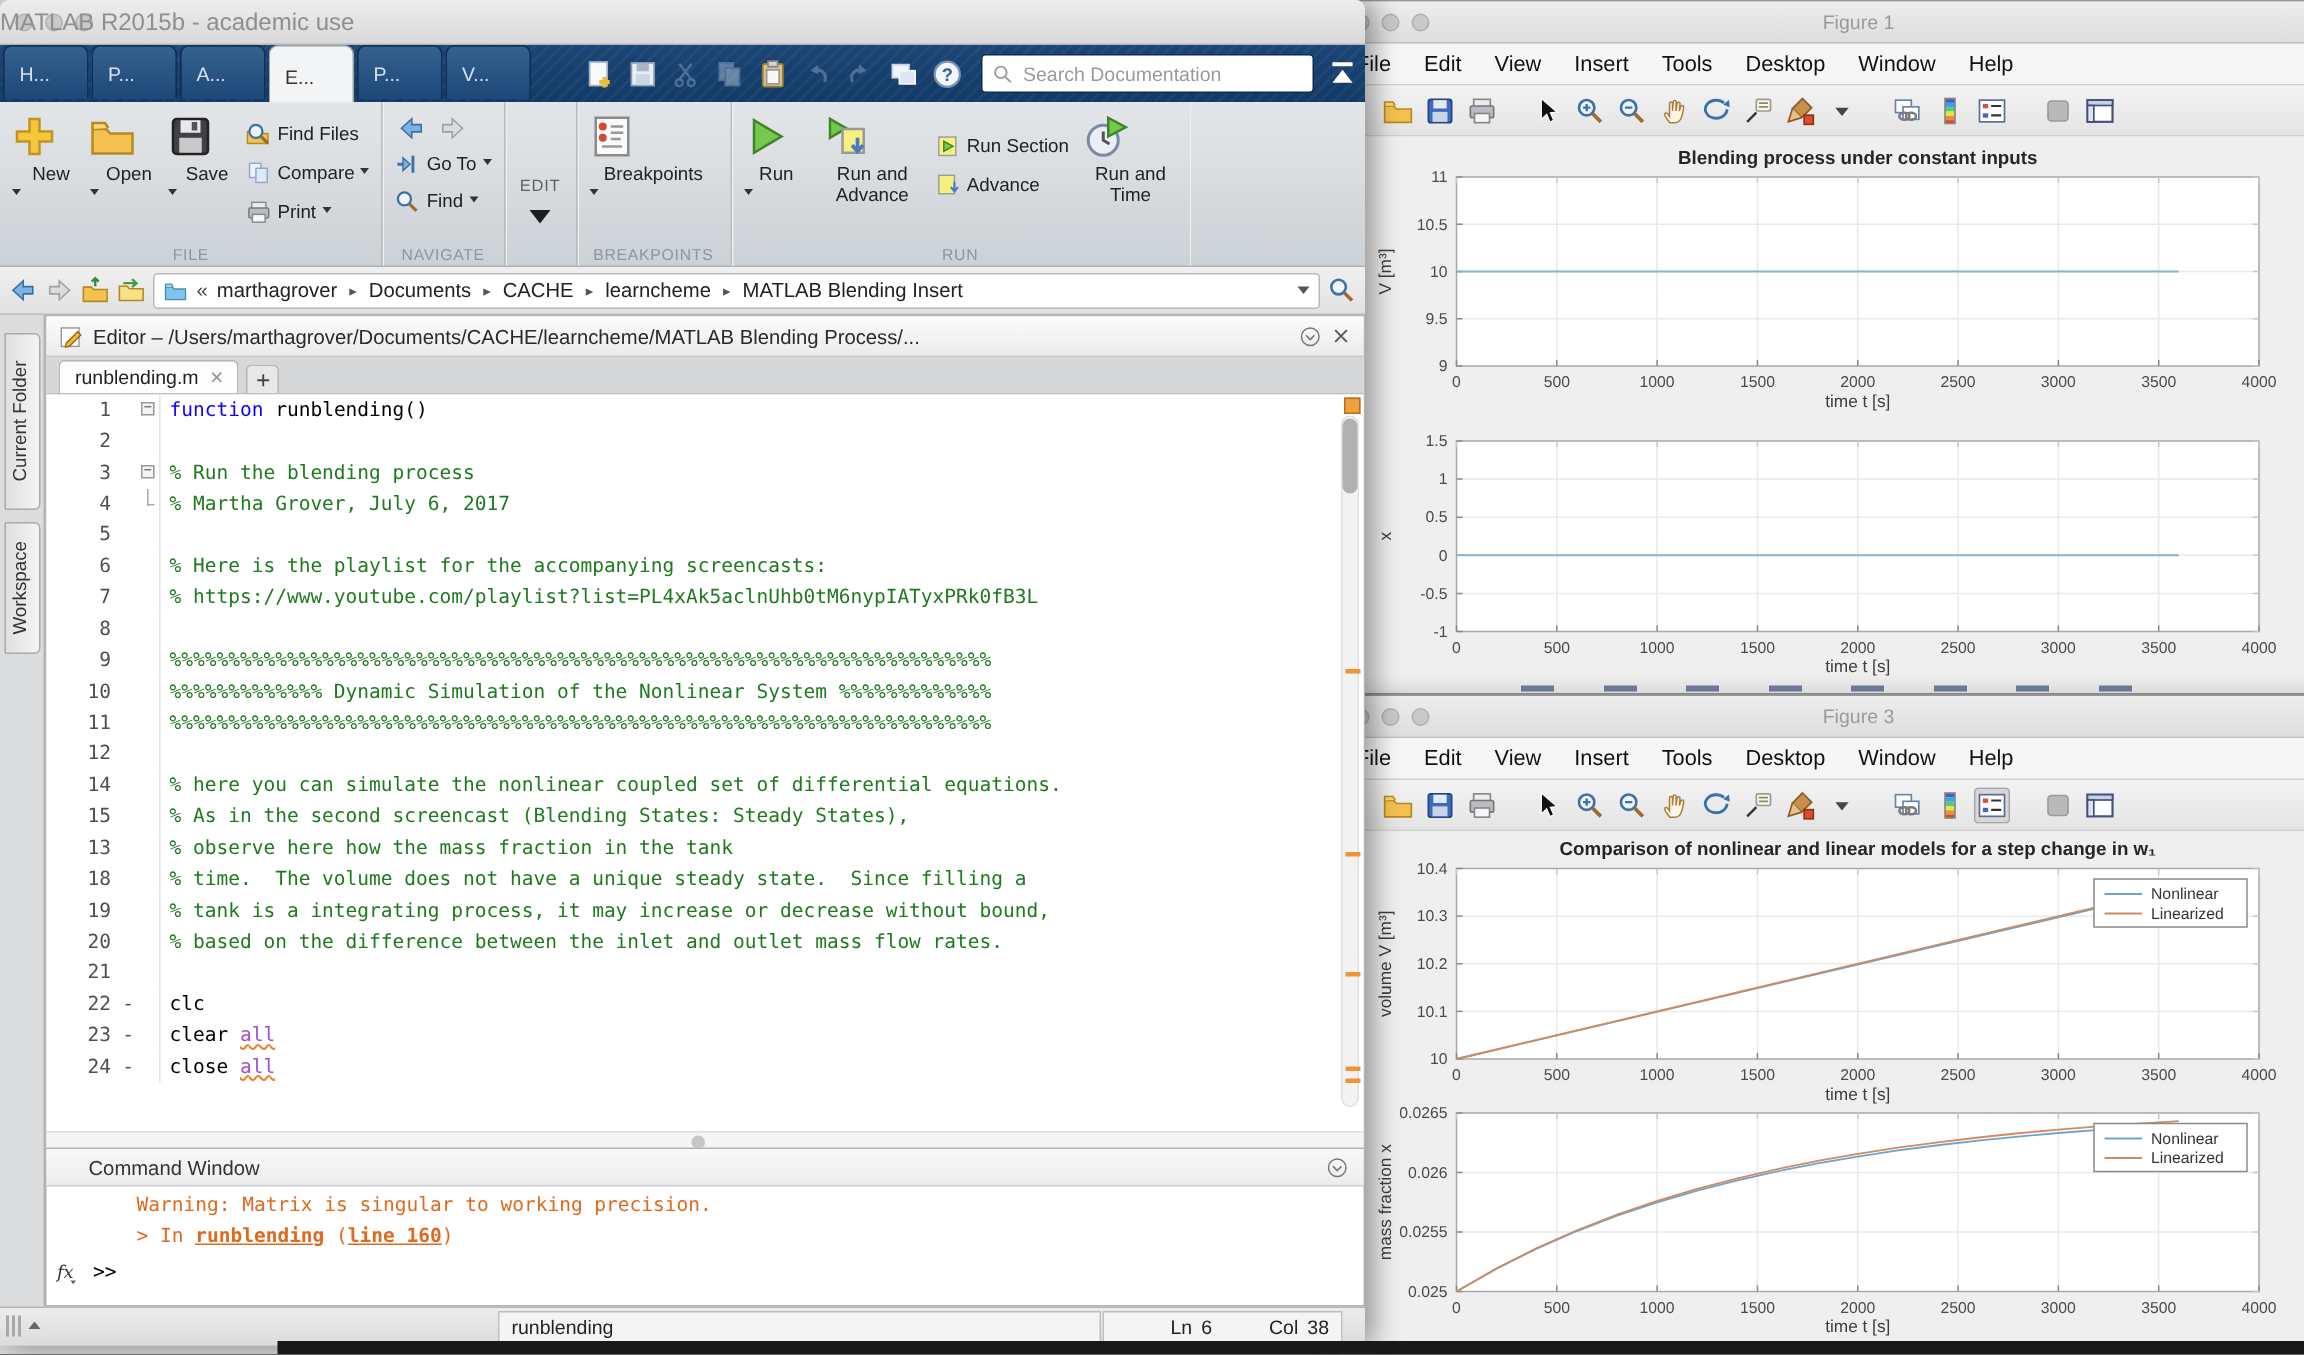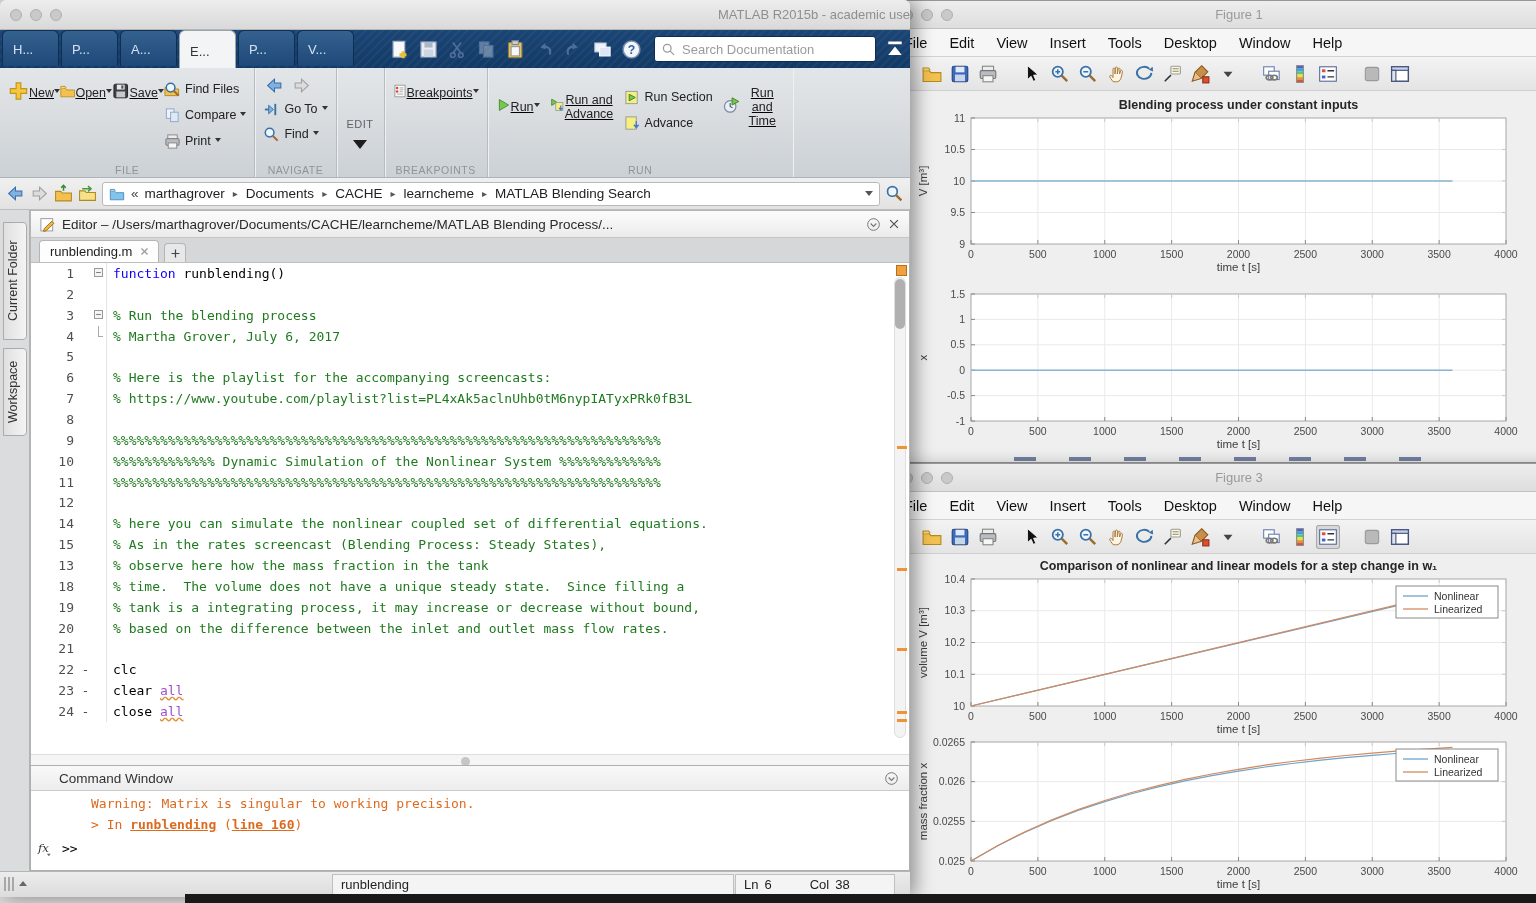--- a/index.html
+++ b/index.html
@@ -33,21 +33,21 @@
   .chart{position:absolute;left:0;}
   .chart svg text{font-family:"Liberation Sans",sans-serif;}
   .clip-strip{position:absolute;left:120px;top:366px;width:430px;height:4px;
     background:repeating-linear-gradient(90deg,#4a5a86 0 22px,transparent 22px 55px);opacity:.75;}
 
   
   .ml-window{position:absolute;left:0;top:0;width:910px;height:897px;z-index:20;background:#d6d9db;
     border-radius:6px 6px 0 0;overflow:hidden;box-shadow:6px 0 18px rgba(0,0,0,.38);}
   .ml-titlebar{position:relative;height:30px;background:linear-gradient(#ededed,#d9d9d9);
     border-bottom:1px solid #b7b7b7;}
-  .ml-title{position:absolute;left:0;right:0;top:7px;text-align:right;font-size:13px;color:#8f8f8f;}
+  .ml-title{position:absolute;left:0;right:0;top:7px;text-align:left;font-size:16px;color:#8f8f8f;}
   .ml-titlebar .traffic{top:9px;left:10px;}
 
   .tabrow{position:relative;height:38px;background:linear-gradient(#1b4575,#123a66);}
   .tabrow::after{content:"";position:absolute;inset:0;
     background:repeating-linear-gradient(135deg,rgba(255,255,255,.04) 0 2px,transparent 2px 6px);pointer-events:none;}
   #ts-tabs{position:absolute;left:2px;bottom:0;display:flex;gap:2px;z-index:2;}
   .ts-tab{width:57px;height:36px;border-radius:6px 6px 0 0;background:linear-gradient(#35618f,#1d4878);
     color:#d6e2ef;font-size:13px;display:flex;align-items:flex-end;padding:0 0 9px 10px;border:1px solid #0e2f52;border-bottom:none;}
   .ts-tab.active{background:#f3f4f5;color:#333;border-color:#9aa2aa;height:38px;}
   .qa{position:absolute;right:4px;top:0;height:38px;display:flex;align-items:center;z-index:3;}
@@ -59,21 +59,21 @@
   .searchbox input{border:none;outline:none;flex:1;font-size:13px;font-family:"Liberation Sans",sans-serif;background:transparent;color:#333;}
   .searchbox input::placeholder{color:#9a9a9a;}
   .collapse-btn{width:22px;height:22px;}
 
   
   .toolstrip{position:relative;height:110px;background:linear-gradient(#e3e6e9,#ccd1d5);
     border-bottom:1px solid #adb3b9;display:flex;}
   .ts-sec{position:relative;height:100%;padding:6px 8px 16px;display:flex;align-items:flex-start;
     border-right:1px solid #b7bcc1;box-shadow:1px 0 0 #eef0f2;}
   .sec-label{position:absolute;bottom:1px;left:0;right:0;text-align:center;font-size:10.5px;color:#8d959c;letter-spacing:.5px;}
-  .bigbtn{display:flex;align-items:center;width:52px;padding-top:2px;text-decoration:underline;}
+  .bigbtn{display:flex;flex-direction:column;width:52px;padding-top:2px;}
   .bigbtn .ic{width:30px;height:30px;}
   .bigbtn .lbl{font-size:12.5px;color:#222;margin-top:3px;text-align:center;line-height:1.12;}
   .caret{width:0;height:0;border:3.5px solid transparent;border-top:4.5px solid #333;margin-top:3px;}
   .smallcol{display:flex;flex-direction:column;justify-content:flex-start;gap:4px;padding-top:4px;}
   .smallbtn{display:flex;align-items:center;gap:4px;font-size:12.5px;color:#222;height:22px;}
   .smallbtn .ic{width:17px;height:17px;}
   .smallbtn .caret{margin-top:1px;}
   .navrows{display:flex;flex-direction:column;gap:3px;padding-top:2px;}
   .arrowrow{display:flex;gap:8px;padding-left:2px;}
   .arrowrow .ic{width:19px;height:19px;}
@@ -153,21 +153,21 @@
 
   
   .statusbar{position:absolute;left:0;top:871px;width:910px;height:26px;background:linear-gradient(#ececec,#dcdcdc);
     border-top:1px solid #b5b5b5;}
   .grip{position:absolute;left:4px;top:5px;display:flex;gap:2px;align-items:center;}
   .grip i{display:block;width:2px;height:14px;background:#a8a8a8;}
   .grip .up{width:0;height:0;border:4px solid transparent;border-bottom:5px solid #666;margin-left:3px;margin-top:-6px;}
   .st-field{position:absolute;top:2px;height:21px;background:#f4f4f4;border:1px solid #c0c0c0;
     display:flex;align-items:center;font-size:13px;color:#222;padding:0 8px;}
   .st-fn{left:332px;width:402px;}
-  .st-pos{left:735px;width:160px;gap:6px;}
+  .st-pos{left:735px;width:160px;gap:6px;justify-content:flex-end;}
   .st-pos b{font-weight:normal;}
   .st-pos .gap{width:26px;}
 
   .dock-strip{position:absolute;left:185px;top:894px;width:1351px;height:9px;background:#191919;z-index:30;}
 </style>
 </head>
 <body>
 
 <div class="desktop">
 
@@ -1009,21 +1009,21 @@
         <span class="crumb-prefix">«</span>
         <span id="crumb-items" style="display:flex;align-items:center;gap:8px;">
             <span>marthagrover</span>
             <span class="crumb-sep">▸</span>
             <span>Documents</span>
             <span class="crumb-sep">▸</span>
             <span>CACHE</span>
             <span class="crumb-sep">▸</span>
             <span>learncheme</span>
             <span class="crumb-sep">▸</span>
-            <span>MATLAB Blending Search</span>
+            <span>MATLAB Blending Insert</span>
           </span>
         <span class="spacer"></span>
         <span class="addr-caret"></span>
       </div>
       <span class="ic">
           <svg viewBox="0 0 18 18">
             <circle cx="7" cy="7" r="4.6" fill="#eef5fb" stroke="#3a72a8" stroke-width="1.6"></circle>
             <path d="M10.5 10.5L15.5 15.5" stroke="#9c6b2f" stroke-width="2.2"></path>
           </svg>
         </span>
@@ -1080,21 +1080,21 @@
             <div class="cl"><span class="ln">4</span><span class="dash"></span><span class="fold"><span class="fend"></span></span><code><span class="tk-cm">% Martha Grover, July 6, 2017</span></code></div>
             <div class="cl"><span class="ln">5</span><span class="dash"></span><span class="fold"></span><code></code></div>
             <div class="cl"><span class="ln">6</span><span class="dash"></span><span class="fold"></span><code><span class="tk-cm">% Here is the playlist for the accompanying screencasts:</span></code></div>
             <div class="cl"><span class="ln">7</span><span class="dash"></span><span class="fold"></span><code><span class="tk-cm">% https://www.youtube.com/playlist?list=PL4xAk5aclnUhb0tM6nypIATyxPRk0fB3L</span></code></div>
             <div class="cl"><span class="ln">8</span><span class="dash"></span><span class="fold"></span><code></code></div>
             <div class="cl"><span class="ln">9</span><span class="dash"></span><span class="fold"></span><code><span class="tk-cm">%%%%%%%%%%%%%%%%%%%%%%%%%%%%%%%%%%%%%%%%%%%%%%%%%%%%%%%%%%%%%%%%%%%%%%</span></code></div>
             <div class="cl"><span class="ln">10</span><span class="dash"></span><span class="fold"></span><code><span class="tk-cm">%%%%%%%%%%%%% Dynamic Simulation of the Nonlinear System %%%%%%%%%%%%%</span></code></div>
             <div class="cl"><span class="ln">11</span><span class="dash"></span><span class="fold"></span><code><span class="tk-cm">%%%%%%%%%%%%%%%%%%%%%%%%%%%%%%%%%%%%%%%%%%%%%%%%%%%%%%%%%%%%%%%%%%%%%%</span></code></div>
             <div class="cl"><span class="ln">12</span><span class="dash"></span><span class="fold"></span><code></code></div>
             <div class="cl"><span class="ln">14</span><span class="dash"></span><span class="fold"></span><code><span class="tk-cm">% here you can simulate the nonlinear coupled set of differential equations.</span></code></div>
-            <div class="cl"><span class="ln">15</span><span class="dash"></span><span class="fold"></span><code><span class="tk-cm">% As in the rates screencast (Blending Process: Steady States),</span></code></div>
+            <div class="cl"><span class="ln">15</span><span class="dash"></span><span class="fold"></span><code><span class="tk-cm">% As in the second screencast (Blending States: Steady States),</span></code></div>
             <div class="cl"><span class="ln">13</span><span class="dash"></span><span class="fold"></span><code><span class="tk-cm">% observe here how the mass fraction in the tank</span></code></div>
             <div class="cl"><span class="ln">18</span><span class="dash"></span><span class="fold"></span><code><span class="tk-cm">% time.  The volume does not have a unique steady state.  Since filling a</span></code></div>
             <div class="cl"><span class="ln">19</span><span class="dash"></span><span class="fold"></span><code><span class="tk-cm">% tank is a integrating process, it may increase or decrease without bound,</span></code></div>
             <div class="cl"><span class="ln">20</span><span class="dash"></span><span class="fold"></span><code><span class="tk-cm">% based on the difference between the inlet and outlet mass flow rates.</span></code></div>
             <div class="cl"><span class="ln">21</span><span class="dash"></span><span class="fold"></span><code></code></div>
             <div class="cl"><span class="ln">22</span><span class="dash">-</span><span class="fold"></span><code><span class="tk-pl">clc</span></code></div>
             <div class="cl"><span class="ln">23</span><span class="dash">-</span><span class="fold"></span><code><span class="tk-pl">clear </span><span class="tk-warn">all</span></code></div>
             <div class="cl"><span class="ln">24</span><span class="dash">-</span><span class="fold"></span><code><span class="tk-pl">close </span><span class="tk-warn">all</span></code></div>
           </div>
         <div class="ed-indicator"></div>

